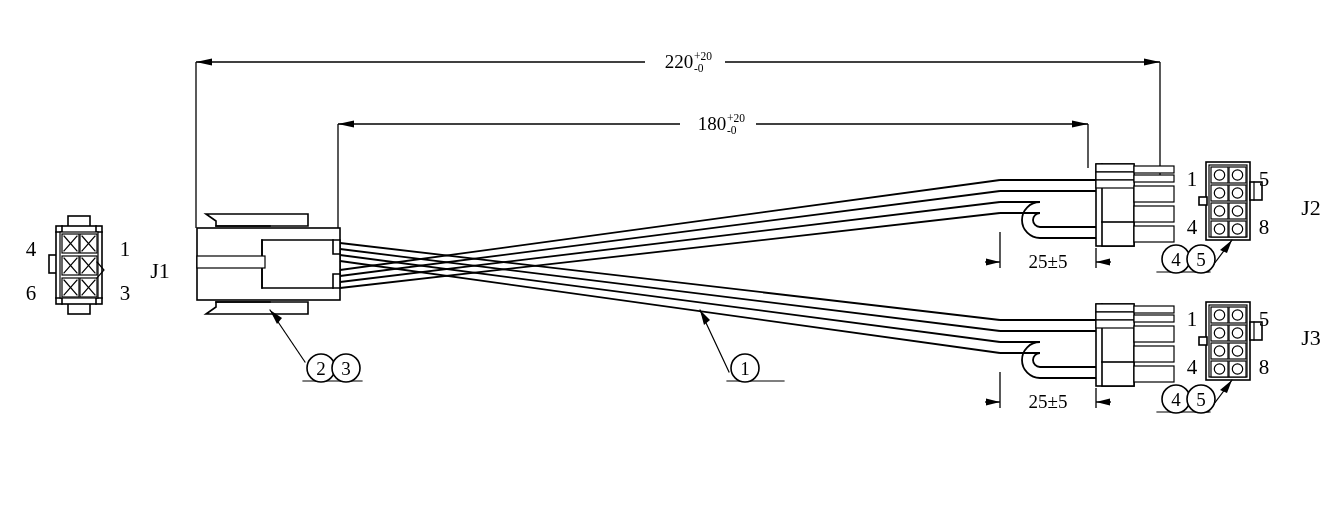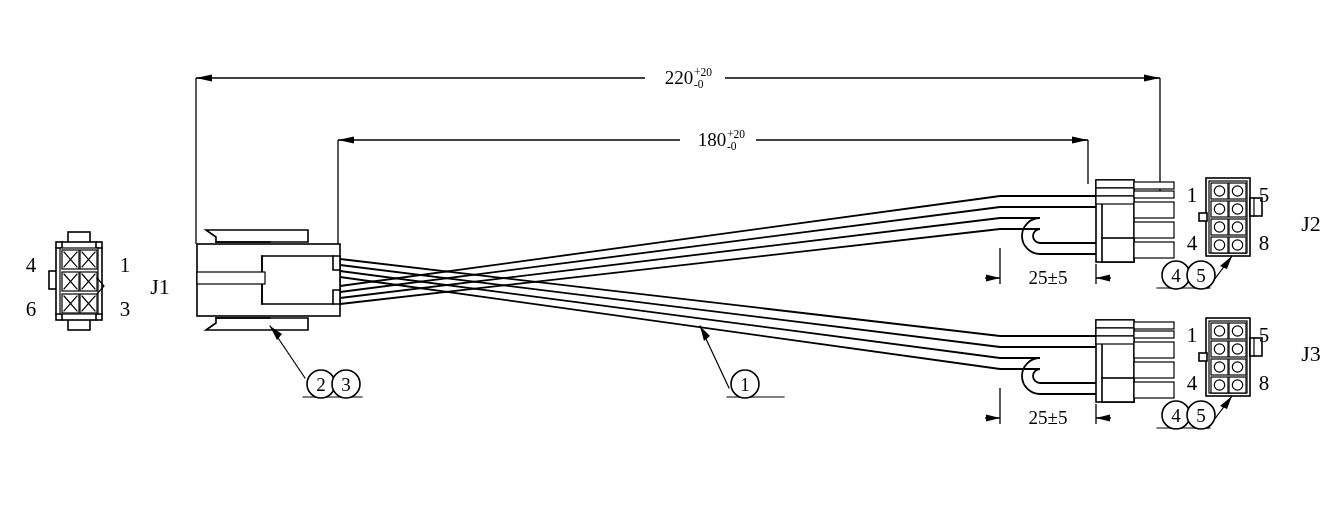--- a/index.html
+++ b/index.html
@@ -11,21 +11,21 @@
     width: 1341px;
     height: 506px;
     font-family: "Liberation Serif", "DejaVu Serif", serif;
     color: #000000;
     overflow: hidden;
     position: relative;
   }
   #drawing-root {
     position: absolute;
     left: 0;
-    top: 16px;
+    top: 0;
     width: 1341px;
     height: 398px;
   }
   svg#cad {
     display: block;
     width: 1341px;
     height: 506px;
   }
   svg#cad text {
     font-family: "Liberation Serif", "DejaVu Serif", serif;

